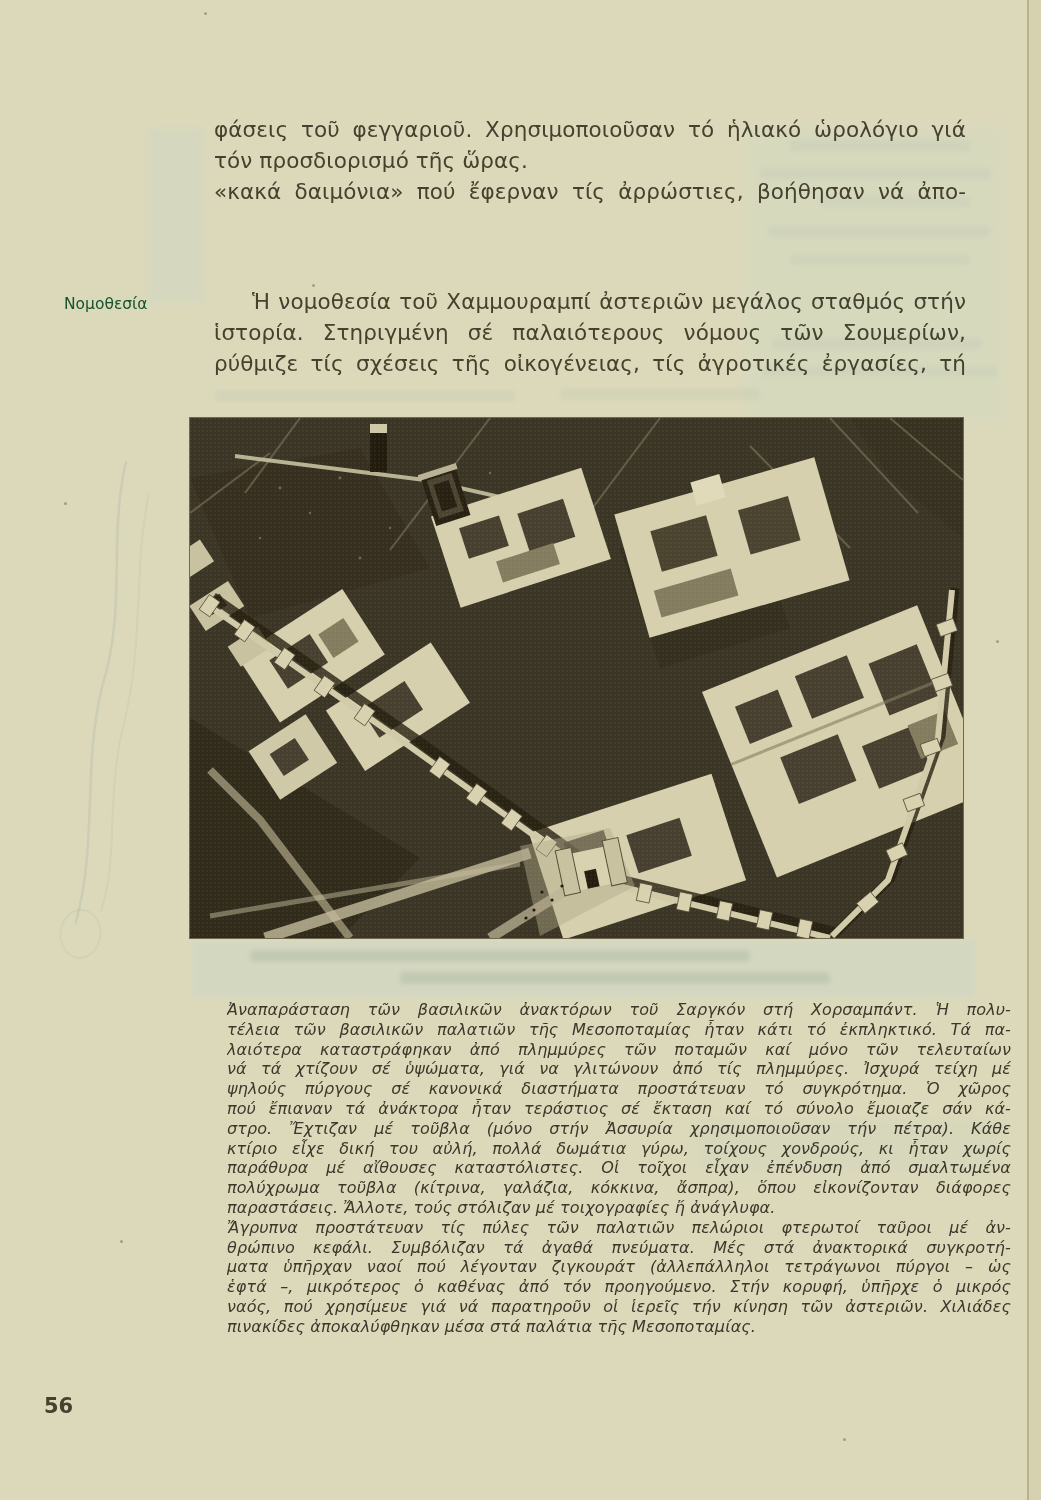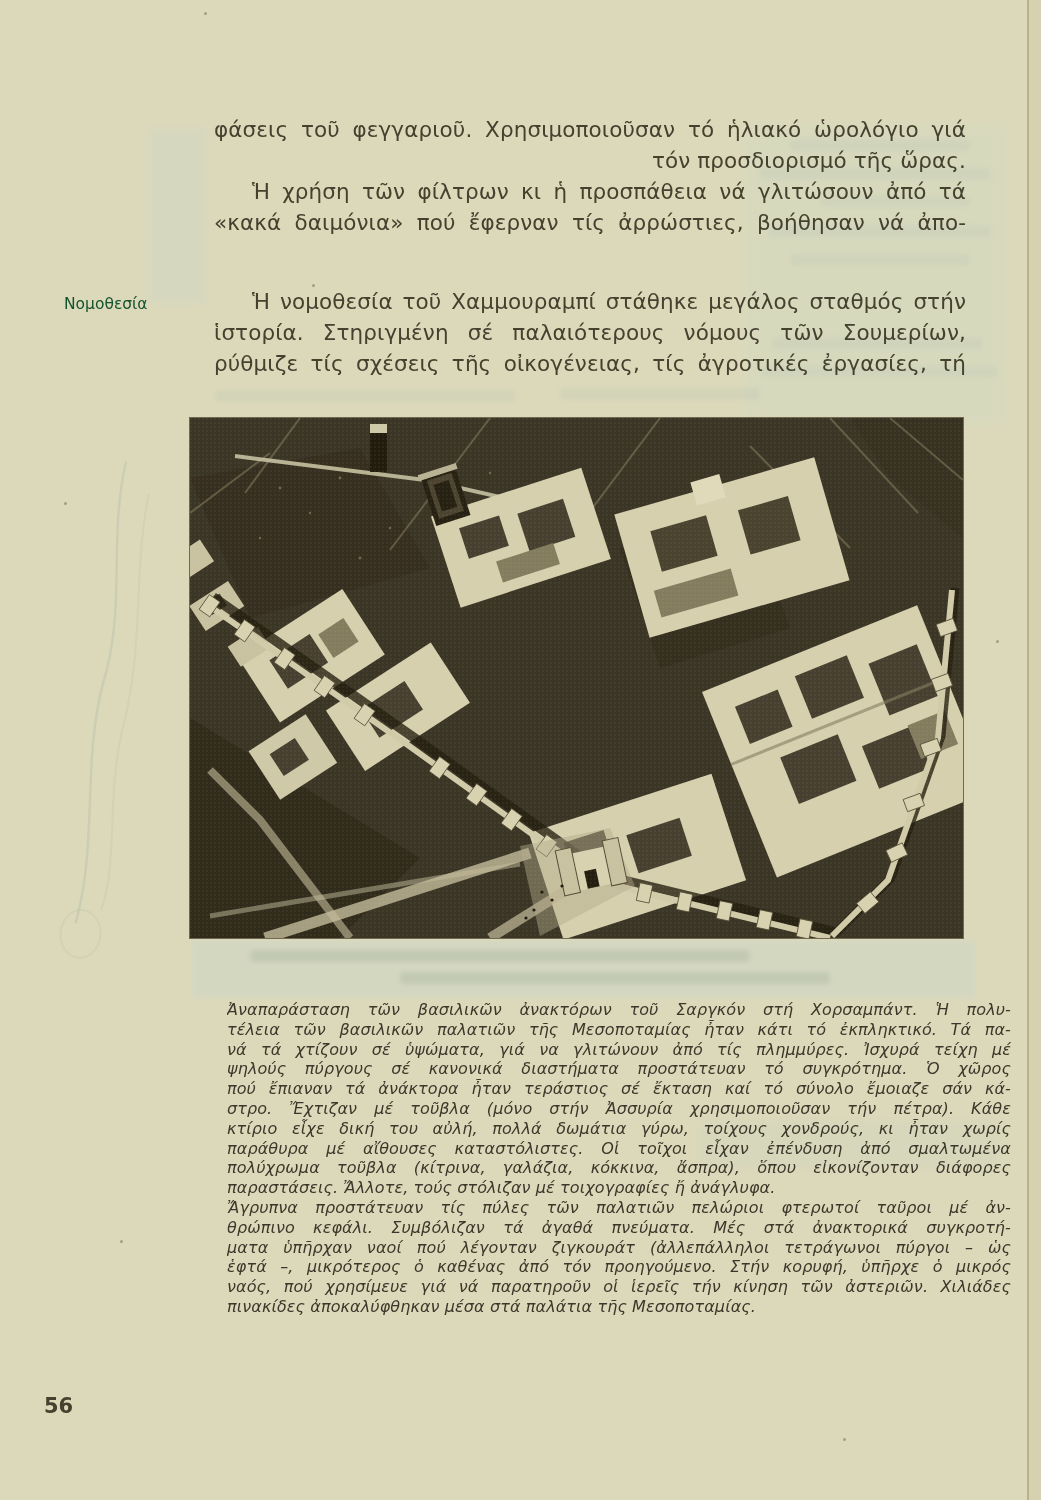--- a/index.html
+++ b/index.html
@@ -4,21 +4,21 @@
 <style>
   html,body{margin:0;padding:0;}
   body{background:#8a8876;font-family:"DejaVu Sans",sans-serif;}
   .page{
     position:relative;width:1041px;height:1500px;margin:0 auto;
     background:#dcd9bb;overflow:hidden;color:#45412f;
   }
   
   .bodycol{position:absolute;left:214px;width:752px;}
   .bodycol .line{height:31px;line-height:31px;font-size:21.5px;overflow:hidden;
-                 color:#45412f;letter-spacing:.1px;text-align:right;}
+                 color:#45412f;letter-spacing:.1px;}
   .line.just{text-align:justify;text-align-last:justify;}
   .line.ind{padding-left:38px;}
   .marginlabel{position:absolute;left:64px;top:295px;font-size:15.5px;color:#14532d;}
   .caption{position:absolute;left:192px;top:1000px;width:784px;font-style:italic;margin-left:35px;}
   .caption .line{height:19.8px;line-height:19.8px;font-size:16px;overflow:hidden;
                  color:#3b382b;letter-spacing:.1px;}
   .pagenum{position:absolute;left:44px;top:1394px;font-size:21px;font-weight:bold;color:#45412f;}
   
   .photo{position:absolute;left:190px;top:418px;width:773px;height:520px;margin:0;
          outline:1px solid #70684f;}
@@ -60,28 +60,27 @@
     <g fill="none" stroke="#a3b0a0" transform="rotate(6 65 280)">
       <path d="M62,30 C52,110 78,175 62,255 C50,335 74,415 60,495" stroke-width="2.5" opacity="0.28"></path>
       <path d="M88,60 C80,140 100,210 86,300 C78,370 96,430 84,480" stroke-width="2" opacity="0.18"></path>
       <ellipse cx="66" cy="505" rx="20" ry="24" stroke-width="2" opacity="0.18"></ellipse>
     </g>
   </svg>
 
   <div class="bodycol" style="top:114px">
       <div class="line just">φάσεις τοῦ φεγγαριοῦ. Χρησιμοποιοῦσαν τό ἡλιακό ὡρολόγιο γιά</div>
       <div class="line">τόν προσδιορισμό τῆς ὥρας.</div>
-      <div class="line just ind">Ἡ χρήση τῶν φίλτρων κι ἡ προσπάθεια νά γλιτώσουν ἀπό τά</div>
       <div class="line just">«κακά δαιμόνια» πού ἔφερναν τίς ἀρρώστιες, βοήθησαν νά ἀπο-</div>
     </div>
 
   <div class="marginlabel">Νομοθεσία</div>
 
   <div class="bodycol" style="top:286px">
-      <div class="line just ind">Ἡ νομοθεσία τοῦ Χαμμουραμπί στάθηκε μεγάλος σταθμός στήν</div>
+      <div class="line just ind">Ἡ νομοθεσία τοῦ Χαμμουραμπί ἀστεριῶν μεγάλος σταθμός στήν</div>
       <div class="line just">ἱστορία. Στηριγμένη σέ παλαιότερους νόμους τῶν Σουμερίων,</div>
       <div class="line just">ρύθμιζε τίς σχέσεις τῆς οἰκογένειας, τίς ἀγροτικές ἐργασίες, τή συν-</div>
     </div>
 
   <figure class="photo">
     <svg width="773" height="520" viewBox="0 0 773 520">
       <defs>
         <pattern id="ht" patternUnits="userSpaceOnUse" width="4" height="4">
           <circle cx="1" cy="1" r="0.8" fill="#d9d3b3"></circle>
         </pattern>
@@ -231,20 +230,21 @@
         <circle cx="336" cy="500" r="1.6"></circle>
       </g>
 
       <rect x="0" y="0" width="773" height="520" fill="url(#ht)" opacity="0.12"></rect>
     </svg>
   </figure>
 
   <div class="caption">
       <div class="line just">Ἀναπαράσταση τῶν βασιλικῶν ἀνακτόρων τοῦ Σαργκόν στή Χορσαμπάντ. Ἡ πολυ-</div>
       <div class="line just">τέλεια τῶν βασιλικῶν παλατιῶν τῆς Μεσοποταμίας ἦταν κάτι τό ἐκπληκτικό. Τά πα-</div>
+      <div class="line just">λαιότερα καταστράφηκαν ἀπό πλημμύρες τῶν ποταμῶν καί μόνο τῶν τελευταίων</div>
       <div class="line just">νά τά χτίζουν σέ ὑψώματα, γιά να γλιτώνουν ἀπό τίς πλημμύρες. Ἰσχυρά τείχη μέ</div>
       <div class="line just">ψηλούς πύργους σέ κανονικά διαστήματα προστάτευαν τό συγκρότημα. Ὁ χῶρος</div>
       <div class="line just">πού ἔπιαναν τά ἀνάκτορα ἦταν τεράστιος σέ ἔκταση καί τό σύνολο ἔμοιαζε σάν κά-</div>
       <div class="line just">στρο. Ἔχτιζαν μέ τοῦβλα (μόνο στήν Ἀσσυρία χρησιμοποιοῦσαν τήν πέτρα). Κάθε</div>
       <div class="line just">κτίριο εἶχε δική του αὐλή, πολλά δωμάτια γύρω, τοίχους χονδρούς, κι ἦταν χωρίς</div>
       <div class="line just">παράθυρα μέ αἴθουσες καταστόλιστες. Οἱ τοῖχοι εἶχαν ἐπένδυση ἀπό σμαλτωμένα</div>
       <div class="line just">πολύχρωμα τοῦβλα (κίτρινα, γαλάζια, κόκκινα, ἄσπρα), ὅπου εἰκονίζονταν διάφορες</div>
       <div class="line">παραστάσεις. Ἄλλοτε, τούς στόλιζαν μέ τοιχογραφίες ἤ ἀνάγλυφα.</div>
       <div class="line just">Ἄγρυπνα προστάτευαν τίς πύλες τῶν παλατιῶν πελώριοι φτερωτοί ταῦροι μέ ἀν-</div>
       <div class="line just">θρώπινο κεφάλι. Συμβόλιζαν τά ἀγαθά πνεύματα. Μές στά ἀνακτορικά συγκροτή-</div>

